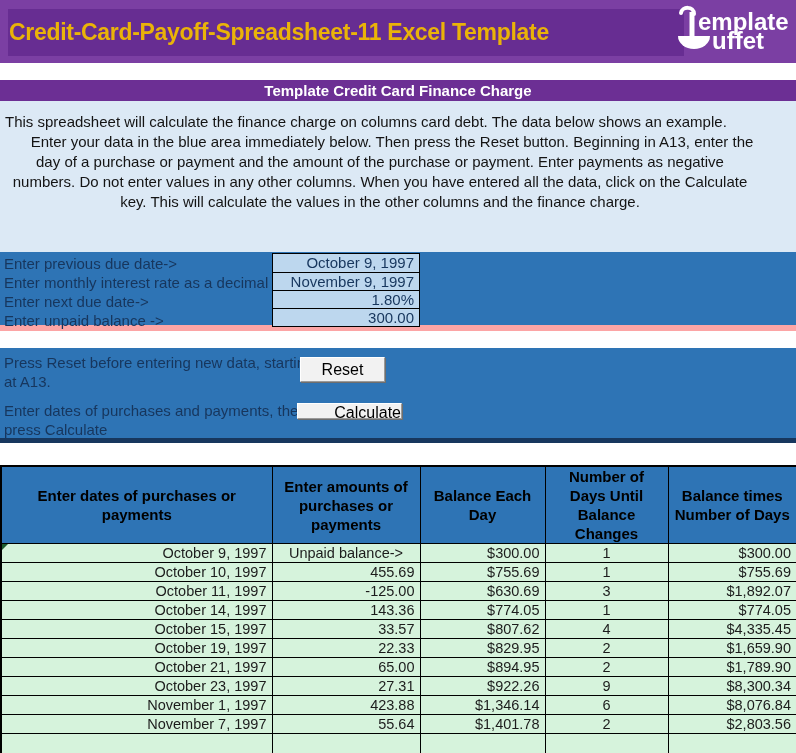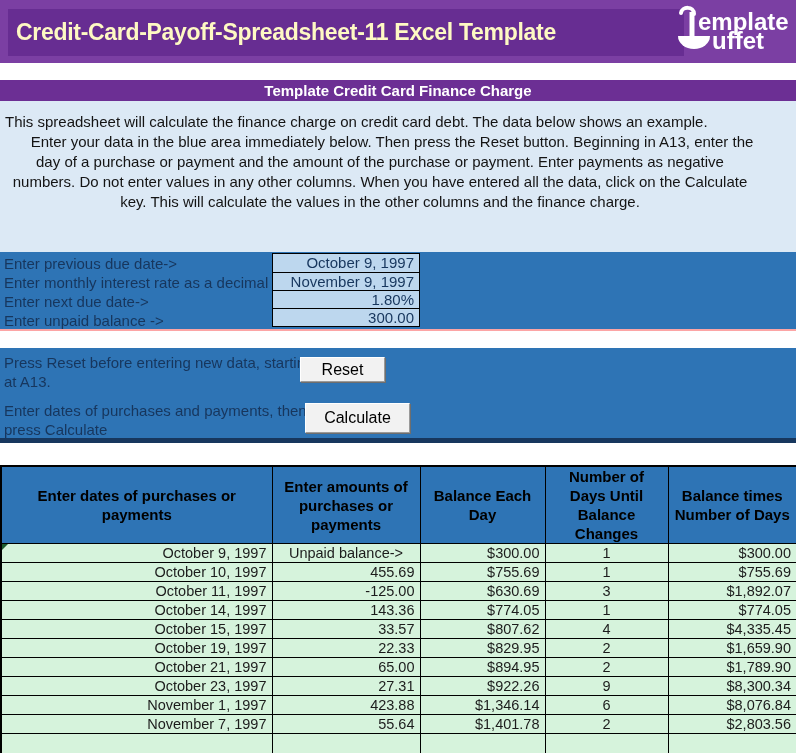--- a/index.html
+++ b/index.html
@@ -3,60 +3,60 @@
 <meta charset="utf-8">
 <style>
   * { margin:0; padding:0; box-sizing:border-box; }
   html,body { width:796px; background:#fff; font-family:"Liberation Sans", sans-serif; }
   .page { width:796px; height:753px; overflow:hidden; background:#fff; }
 
   
   .banner { height:63px; background:#7B3FA3; position:relative; }
   .title-bar { position:absolute; left:8px; top:9px; width:676px; height:47px;
                background:#672D92; display:flex; align-items:center; }
-  .title-bar h1 { color:#fef9c3; font-size:23px; font-weight:bold; padding-left:8px;
+  .title-bar h1 { color:#eab308; font-size:23px; font-weight:bold; padding-left:1px;
                   letter-spacing:-0.3px; white-space:nowrap; }
   .logo { position:absolute; right:6px; top:4px; width:118px; height:56px; }
 
   .gap-white { height:17px; background:#fff; }
 
   
   .subheader { height:21px; background:#6C2F94; color:#fff; font-weight:bold;
                font-size:15px; text-align:center; line-height:21px; }
 
   
   .intro { height:151px; background:#DCE9F5; padding:11px 5px 0 5px;
            font-size:15px; color:#141414; line-height:20px; }
   .intro p { width:750px; }
   .intro p.indent { text-indent:24px;text-align:center; }
 
   
   .input-box { height:79px; background:#2E74B5; position:relative;
-               border-bottom:2px solid #fca5a5; padding-top:2px; }
+               border-bottom:6px solid #fca5a5; padding-top:2px; }
   .input-row { height:19px; line-height:19px; }
   .input-row .lbl { color:#17365D; font-size:15px; padding-left:4px; }
   .values-col { position:absolute; left:272px; top:1px; width:148px; }
   .value-cell { height:19px; border:1px solid #000; margin-top:-1px; background:#BDD7EE;
                 text-align:right; padding-right:5px; line-height:18px; font-size:15px;
                 color:#17365D; }
   .value-cell:first-child { margin-top:0; height:20px; }
 
   
   .buttons-box { height:95px; background:#2E74B5; position:relative;
                  border-bottom:5px solid #17375E; }
   .caption { position:absolute; left:4px; width:310px; color:#17365D; font-size:15px;
              line-height:19px; }
   .cap1 { top:5px; }
   .cap2 { top:53px; }
   .xl-button { position:absolute; background:#F2F2F2; border:1px solid #9a9a9a;
                border-top-color:#fff; border-left-color:#fff;
                box-shadow:1px 1px 0 #6e6e6e; color:#000; font-size:16px;
                font-family:"Liberation Sans", sans-serif; text-align:center; cursor:pointer; }
   .btn-reset { left:300px; top:9px; width:85px; height:25px; }
-  .btn-calc  { left:305px; top:55px; width:105px; height:30px; }
+  .btn-calc  { left:297px; top:55px; width:105px; height:16px;text-align:right; }
 
   .gap-table { height:22px; background:#fff; }
 
   
   table { border-collapse:collapse; width:796px; table-layout:fixed;
           border:2px solid #000; }
   th { background:#2E74B5; color:#000; font-size:15px; font-weight:bold;
        border:1px solid #000; height:60px; line-height:19px; padding:0 6px;
        text-align:center; }
   td { background:#D6F3DC; border:1px solid #000; height:19px; font-size:14.5px;
@@ -86,21 +86,21 @@
       <text x="26" y="26" font-family="Liberation Sans, sans-serif" font-size="24" font-weight="bold" fill="#fff"><tspan>emplate</tspan></text>
       <text x="40" y="45" font-family="Liberation Sans, sans-serif" font-size="24" font-weight="bold" fill="#fff"><tspan>uffet</tspan></text>
     </svg>
   </div>
 
   <div class="gap-white"></div>
 
   <div class="subheader">Template Credit Card Finance Charge</div>
 
   <div class="intro">
-    <p>This spreadsheet will calculate the finance charge on credit card debt.  The data below shows an example.</p>
+    <p>This spreadsheet will calculate the finance charge on columns card debt.  The data below shows an example.</p>
     <p class="indent">Enter your data in the blue area immediately below.  Then press the Reset button.  Beginning in A13, enter the day of a purchase or payment and the amount of the purchase or payment.  Enter payments as negative numbers.  Do not enter values in any other columns.  When you have entered all the data, click on the Calculate key.  This will calculate the values in the other columns and the finance charge.</p>
   </div>
 
   <div class="input-box">
     <div class="input-row"><span class="lbl">Enter previous due date-&gt;</span></div>
     <div class="input-row"><span class="lbl">Enter monthly interest rate as a decimal</span></div>
     <div class="input-row"><span class="lbl">Enter next due date-&gt;</span></div>
     <div class="input-row"><span class="lbl">Enter unpaid balance -&gt;</span></div>
     <div class="values-col">
       <div class="value-cell">October 9, 1997</div>

